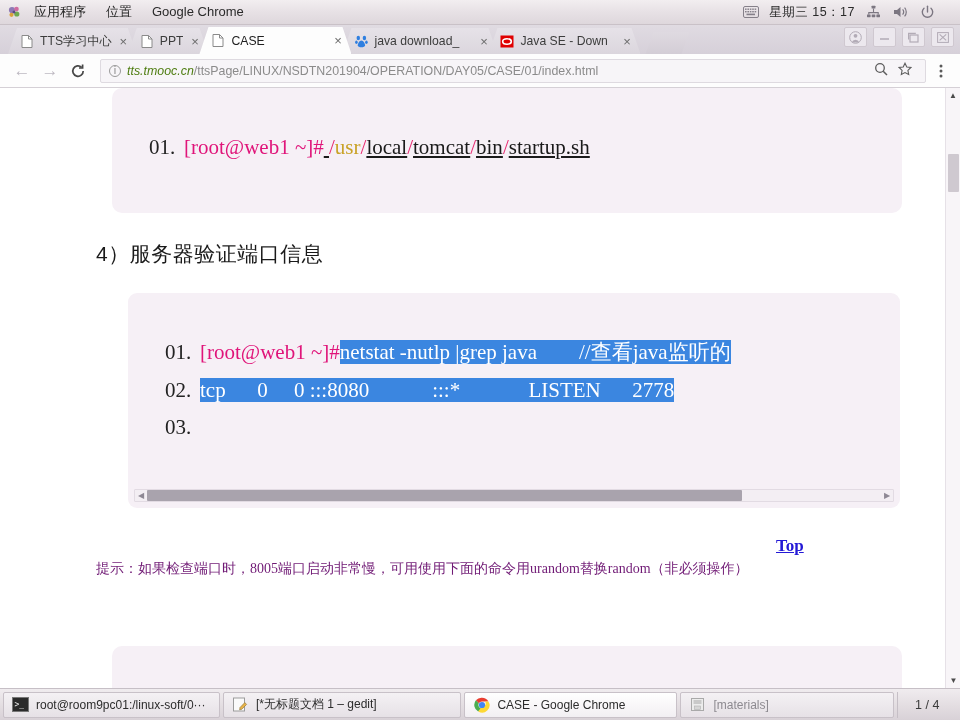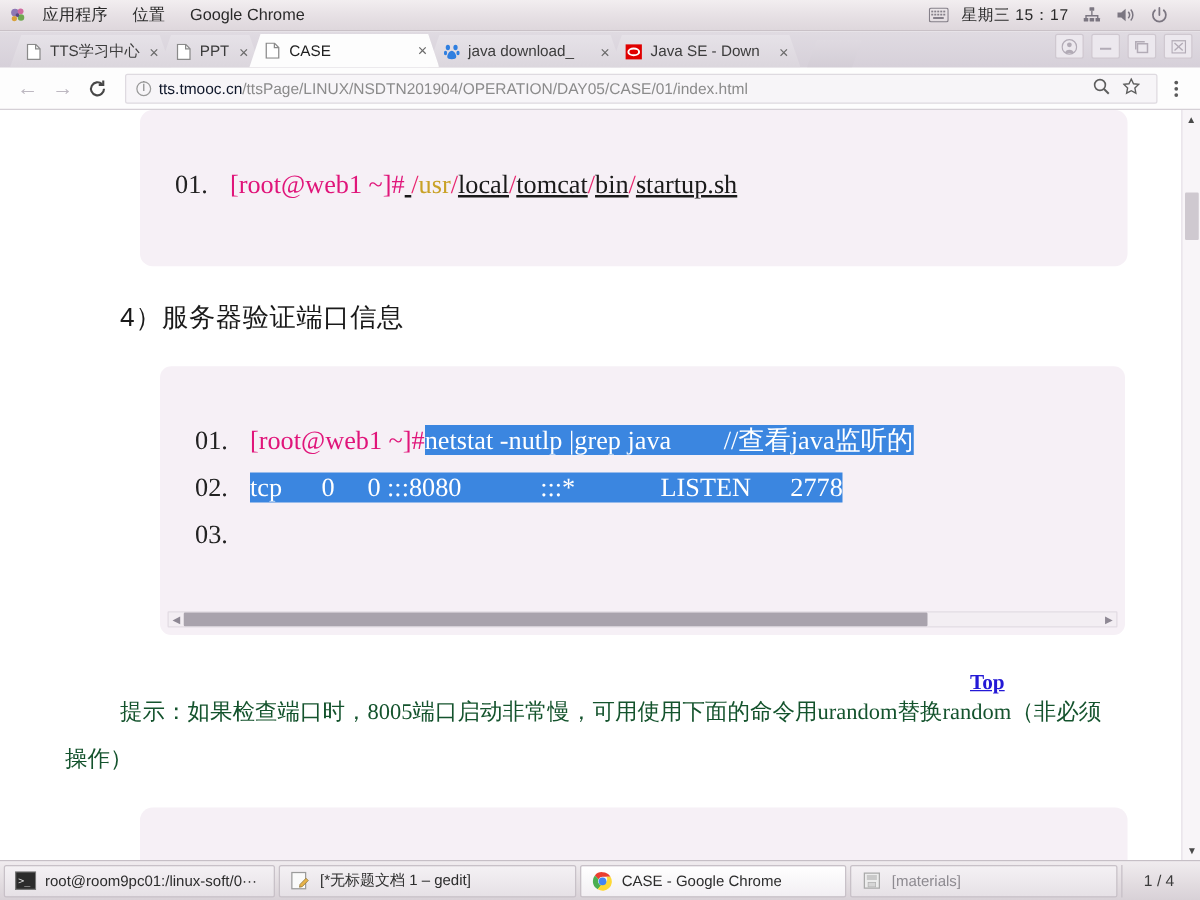--- a/index.html
+++ b/index.html
@@ -85,21 +85,21 @@
   .navbtn.reload { color: #4d4d4d; font-size: 16px; font-weight: bold; }
   .omnibox {
     flex: 1 1 auto; height: 24px; margin: 0 4px 0 8px;
     background: #f7f5f8; border: 1px solid #dedae0; border-radius: 2px;
     display: flex; align-items: center; padding: 0 8px; overflow: hidden;
   }
   .omni-info { font-size: 11px; color: #8d8d8d; margin-right: 6px;
     border: 1px solid #9a9a9a; border-radius: 50%; width: 12px; height: 12px;
     display: flex; align-items: center; justify-content: center; flex: none; line-height: 1; }
   .omni-url { font-size: 12.4px; white-space: nowrap; overflow: hidden; }
-  .omni-url .host { color: #0f172a; }
+  .omni-url .host { color: #4d7c0f; font-style: italic; }
   .omni-url .path { color: #8b8b8b; }
   .omni-icon { color: #6c6c6c; font-size: 13px; padding: 0 5px; flex: none; }
   .menu-dots { width: 22px; text-align: center; color: #5a5a5a; font-size: 15px; letter-spacing: 0; line-height: 8px; }
 
   
   .viewport {
     position: relative; width: 960px; height: 600px; background: #fff;
     overflow: hidden;
   }
 
@@ -112,21 +112,21 @@
   }
   .codebox.second {
     position: absolute; left: 128px; top: 205px; width: 772px; height: 215px;
     border-radius: 9px; overflow: hidden;
   }
   .codeline {
     display: flex; align-items: baseline;
     font-family: "Liberation Serif", "DejaVu Serif", serif;
     font-size: 21px; white-space: pre; color: #1a1a1a;
   }
-  .lineno { width: 72px; text-align: left; padding-left: 28px; color: #222; flex: none; }
+  .lineno { width: 72px; text-align: center; padding-left: 28px; color: #222; flex: none; }
   .c-prompt { color: #e0157a; }
   .c-slash { color: #e8266e; }
   .c-usr { color: #c9a227; }
   .c-plain { color: #1a1a1a; text-decoration: underline; }
   .sel { background: #3b86e0; color: #ffffff; }
   .c-pink { color: #e0157a; }
   .c-purple { color: #9b23a8; }
 
   .hscroll {
     position: absolute; left: 6px; right: 6px; bottom: 6px; height: 13px;
@@ -138,21 +138,21 @@
   .hscroll .thumb { position: absolute; left: 0; top: 0; height: 11px; width: 81%;
     background: #a9a3ad; border-radius: 1px; }
 
   .section-title {
     position: absolute; left: 96px; top: 152px;
     font-size: 21px; color: #1a1a1a; letter-spacing: .5px;
     font-family: "Liberation Sans", "DejaVu Sans", sans-serif;
   }
   .para {
     position: absolute; left: 52px; top: 462px; width: 830px;
-    font-size: 18px; line-height: 38px; color: #14532d;
+    font-size: 14px; line-height: 38px; color: #701a75;
     font-family: "Liberation Serif", "DejaVu Serif", serif;
   }
   .para .indent { display: inline-block; width: 44px; }
   .top-link {
     position: absolute; left: 776px; top: 448px;
     color: #2419d6; font-weight: bold; font-size: 17px;
     text-decoration: underline;
     font-family: "Liberation Serif","DejaVu Serif", serif;
   }
   .codebox.third {

